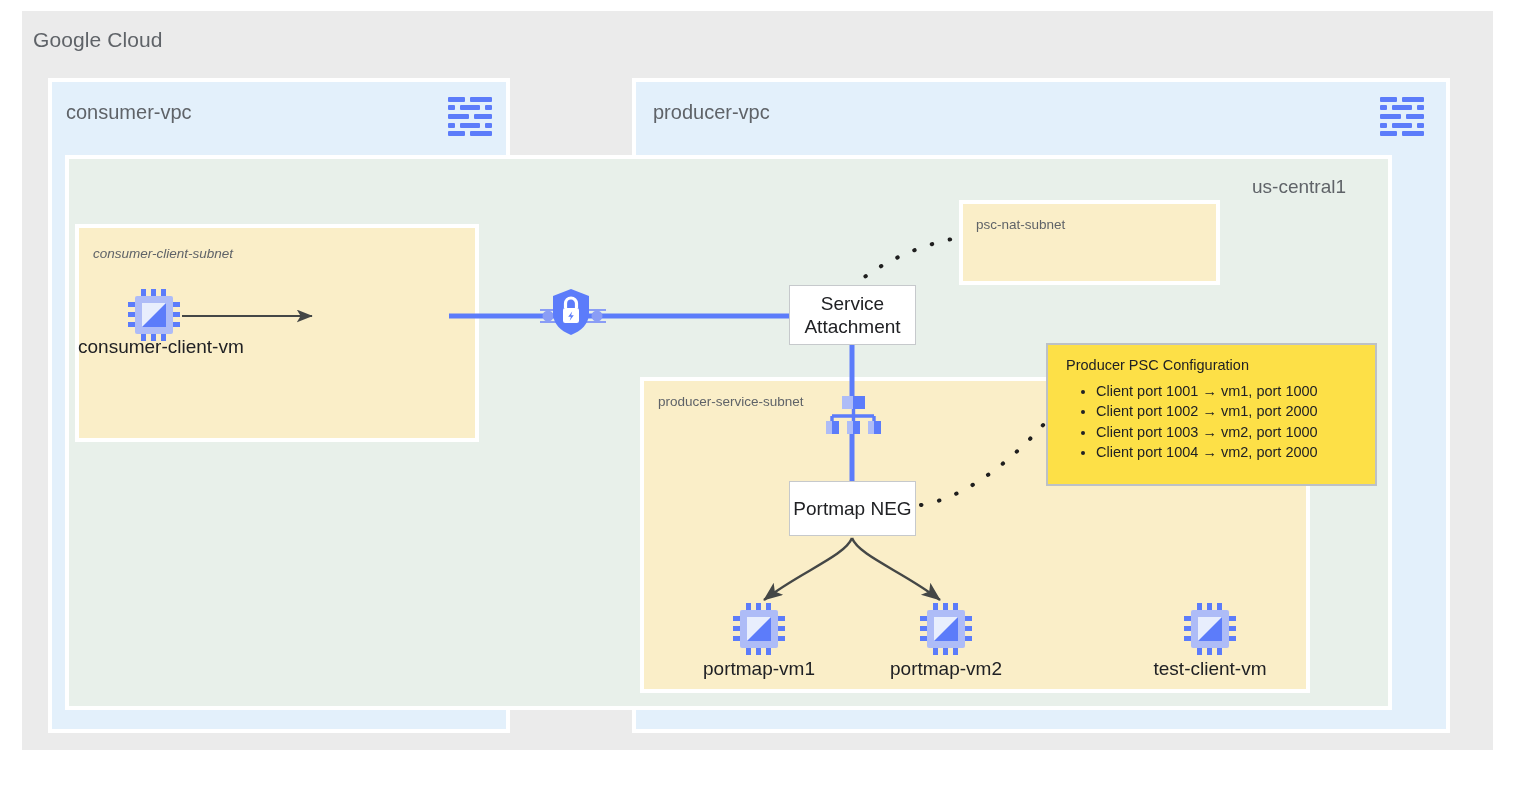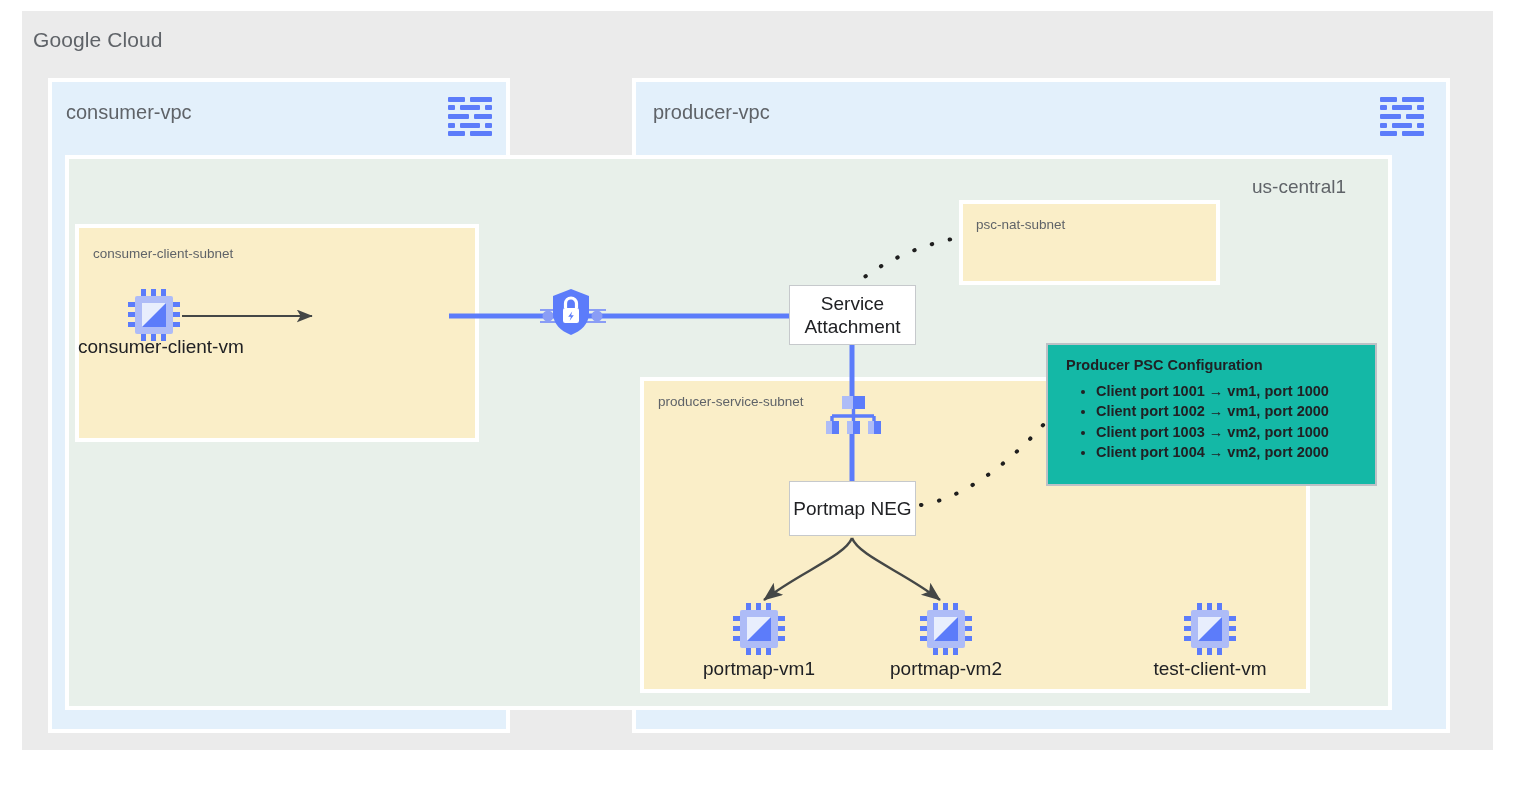--- a/index.html
+++ b/index.html
@@ -24,21 +24,21 @@
   .subnet{position:absolute;background:#faeec8;border:4px solid #ffffff;box-sizing:border-box;}
   .subnet-label{position:absolute;font-size:13.5px;color:#5f6368;}
 
   
   .node{position:absolute;background:#ffffff;border:1px solid #c6c9cc;box-sizing:border-box;
         display:flex;align-items:center;justify-content:center;text-align:center;
         font-size:19px;color:#202124;line-height:1.22;}
 
   
   .info-card{position:absolute;left:1046px;top:343px;width:331px;height:143px;
-             background:#14b8a6;border:2px solid #bdc1c6;box-sizing:border-box;padding:12px 14px 0 18px;font-weight:bold;}
+             background:#fde047;border:2px solid #bdc1c6;box-sizing:border-box;padding:12px 14px 0 18px;}
   .info-title{font-size:14.5px;color:#202124;margin:0 0 3px 0;}
   .info-list{margin:8px;padding-left:22px;}
   .info-list li{font-size:14.5px;color:#202124;line-height:1.40;}
 
   
   .vm-label{position:absolute;font-size:19px;color:#202124;text-align:center;white-space:nowrap;}
 
   
   svg.ovl{position:absolute;left:0;top:0;width:1515px;height:786px;pointer-events:none;}
   .icon-abs{position:absolute;}
@@ -90,21 +90,21 @@
         <rect x="0" y="34" width="17" height="5" rx="1"></rect>
         <rect x="22" y="34" width="22" height="5" rx="1"></rect>
       </g>
     </svg>
   </div>
 
   <div class="region"></div>
   <div class="region-label">us-central1</div>
 
   <div class="subnet" style="left:75px;top:224px;width:404px;height:218px;"></div>
-  <div class="subnet-label" style="left:93px;top:246px;">consumer-client-subnet</div>
+  <div class="subnet-label" style="left:93px;top:246px;font-style:italic;">consumer-client-subnet</div>
 
   <div class="subnet" style="left:959px;top:200px;width:261px;height:85px;"></div>
   <div class="subnet-label" style="left:976px;top:217px;">psc-nat-subnet</div>
 
   <div class="subnet" style="left:640px;top:377px;width:670px;height:316px;"></div>
   <div class="subnet-label" style="left:658px;top:394px;">producer-service-subnet</div>
 
   <svg class="ovl">
     <defs>
       <marker id="arrowDark" markerWidth="9" markerHeight="9" refX="7.6" refY="3.2" orient="auto" markerUnits="strokeWidth">

